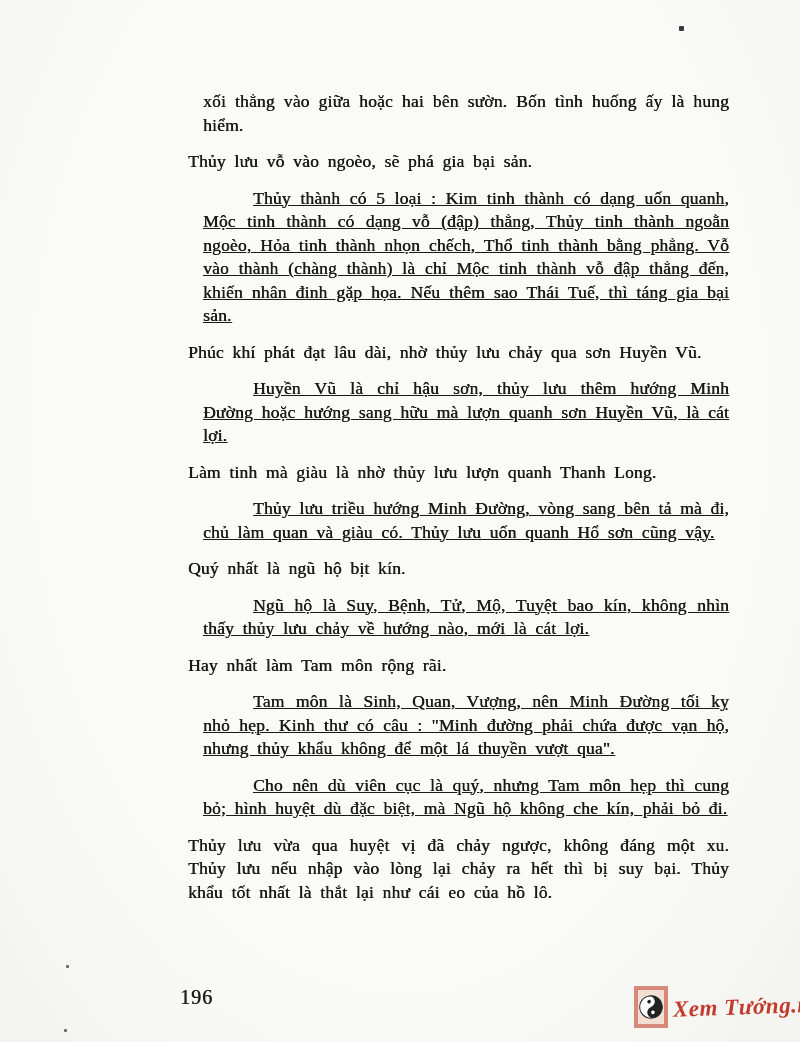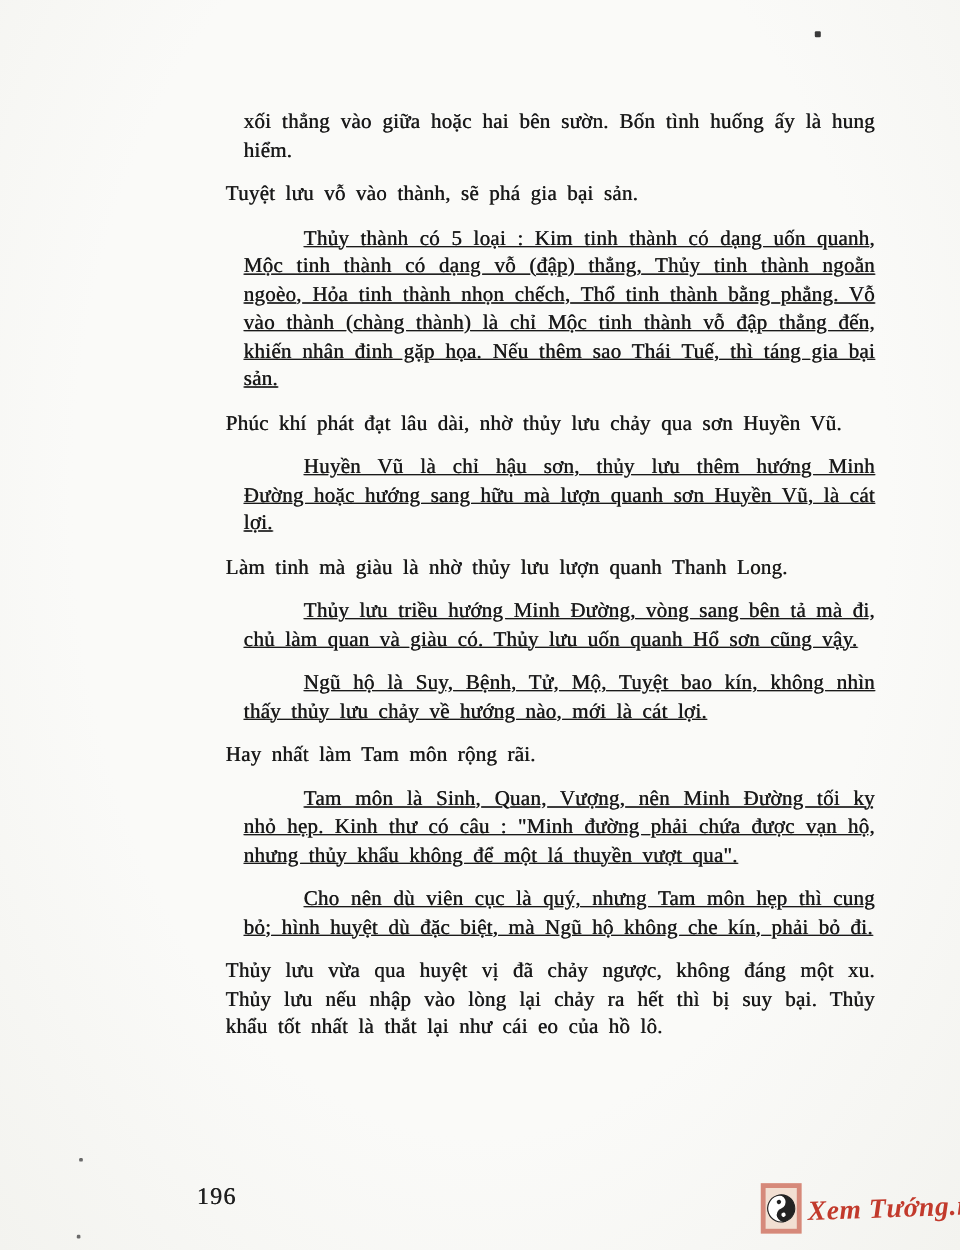--- a/index.html
+++ b/index.html
@@ -26,21 +26,21 @@
     letter-spacing: 0.2px;
     text-shadow: 0.4px 0 0 currentColor; 
     margin-left: 16px;
   }
   .para { margin: 0 0 13px 0; }
   .para.continuation, .para.explanation { margin-left: 15px; }
   .para.explanation { text-indent: 50px; text-decoration: underline; }
   .para.lead { margin-left: 0; }
   .footer-row { position: absolute; left: 0; top: 980px; width: 800px; height: 56px; }
   .page-number {
-    position: absolute; left: 164px; top: 6px;
+    position: absolute; left: 180px; top: 6px;
     font-size: 20px; letter-spacing: 1px;
     color: #1f1f1f; text-shadow: 0.4px 0 0 currentColor;
   }
   .watermark {
     position: absolute; left: 634px; top: 6px;
     display: flex; align-items: center;
   }
   .wm-box {
     width: 26px; height: 34px;
     background: #f2dfd2;
@@ -68,26 +68,27 @@
 <body>
 
 <div class="page">
 
   <div class="speck s-top"></div>
   <div class="speck s-left1"></div>
   <div class="speck s-left2"></div>
 
   <main class="text-block" id="paragraphs">
       <p class="para continuation">xối thẳng vào giữa hoặc hai bên sườn. Bốn tình huống ấy là hung hiểm.</p>
-      <p class="para lead">Tuyệt lưu vỗ vào thành, sẽ phá gia bại sản.</p>
+      <p class="para lead">Thủy lưu vỗ vào ngoèo, sẽ phá gia bại sản.</p>
       <p class="para explanation">Thủy thành có 5 loại : Kim tinh thành có dạng uốn quanh, Mộc tinh thành có dạng vỗ (đập) thẳng, Thủy tinh thành ngoằn ngoèo, Hỏa tinh thành nhọn chếch, Thổ tinh thành bằng phẳng. Vỗ vào thành (chàng thành) là chỉ Mộc tinh thành vỗ đập thẳng đến, khiến nhân đinh gặp họa. Nếu thêm sao Thái Tuế, thì táng gia bại sản.</p>
       <p class="para lead">Phúc khí phát đạt lâu dài, nhờ thủy lưu chảy qua sơn Huyền Vũ.</p>
       <p class="para explanation">Huyền Vũ là chỉ hậu sơn, thủy lưu thêm hướng Minh Đường hoặc hướng sang hữu mà lượn quanh sơn Huyền Vũ, là cát lợi.</p>
       <p class="para lead">Làm tinh mà giàu là nhờ thủy lưu lượn quanh Thanh Long.</p>
       <p class="para explanation">Thủy lưu triều hướng Minh Đường, vòng sang bên tả mà đi, chủ làm quan và giàu có. Thủy lưu uốn quanh Hổ sơn cũng vậy.</p>
+      <p class="para lead">Quý nhất là ngũ hộ bịt kín.</p>
       <p class="para explanation">Ngũ hộ là Suy, Bệnh, Tử, Mộ, Tuyệt bao kín, không nhìn thấy thủy lưu chảy về hướng nào, mới là cát lợi.</p>
       <p class="para lead">Hay nhất làm Tam môn rộng rãi.</p>
       <p class="para explanation">Tam môn là Sinh, Quan, Vượng, nên Minh Đường tối kỵ nhỏ hẹp. Kinh thư có câu : "Minh đường phải chứa được vạn hộ, nhưng thủy khẩu không để một lá thuyền vượt qua".</p>
       <p class="para explanation">Cho nên dù viên cục là quý, nhưng Tam môn hẹp thì cung bỏ; hình huyệt dù đặc biệt, mà Ngũ hộ không che kín, phải bỏ đi.</p>
       <p class="para lead">Thủy lưu vừa qua huyệt vị đã chảy ngược, không đáng một xu. Thủy lưu nếu nhập vào lòng lại chảy ra hết thì bị suy bại. Thủy khẩu tốt nhất là thắt lại như cái eo của hồ lô.</p>
     </main>
 
   <div class="footer-row">
     <div class="page-number">196</div>
 

